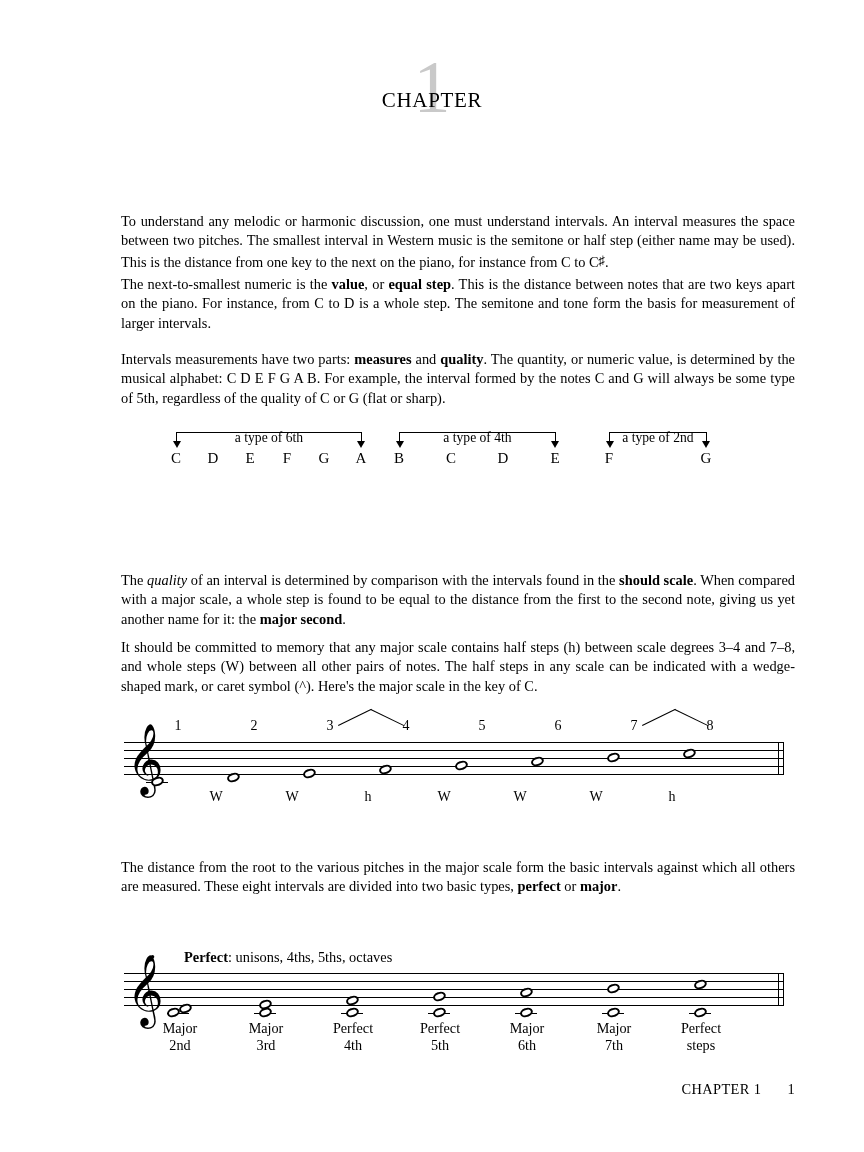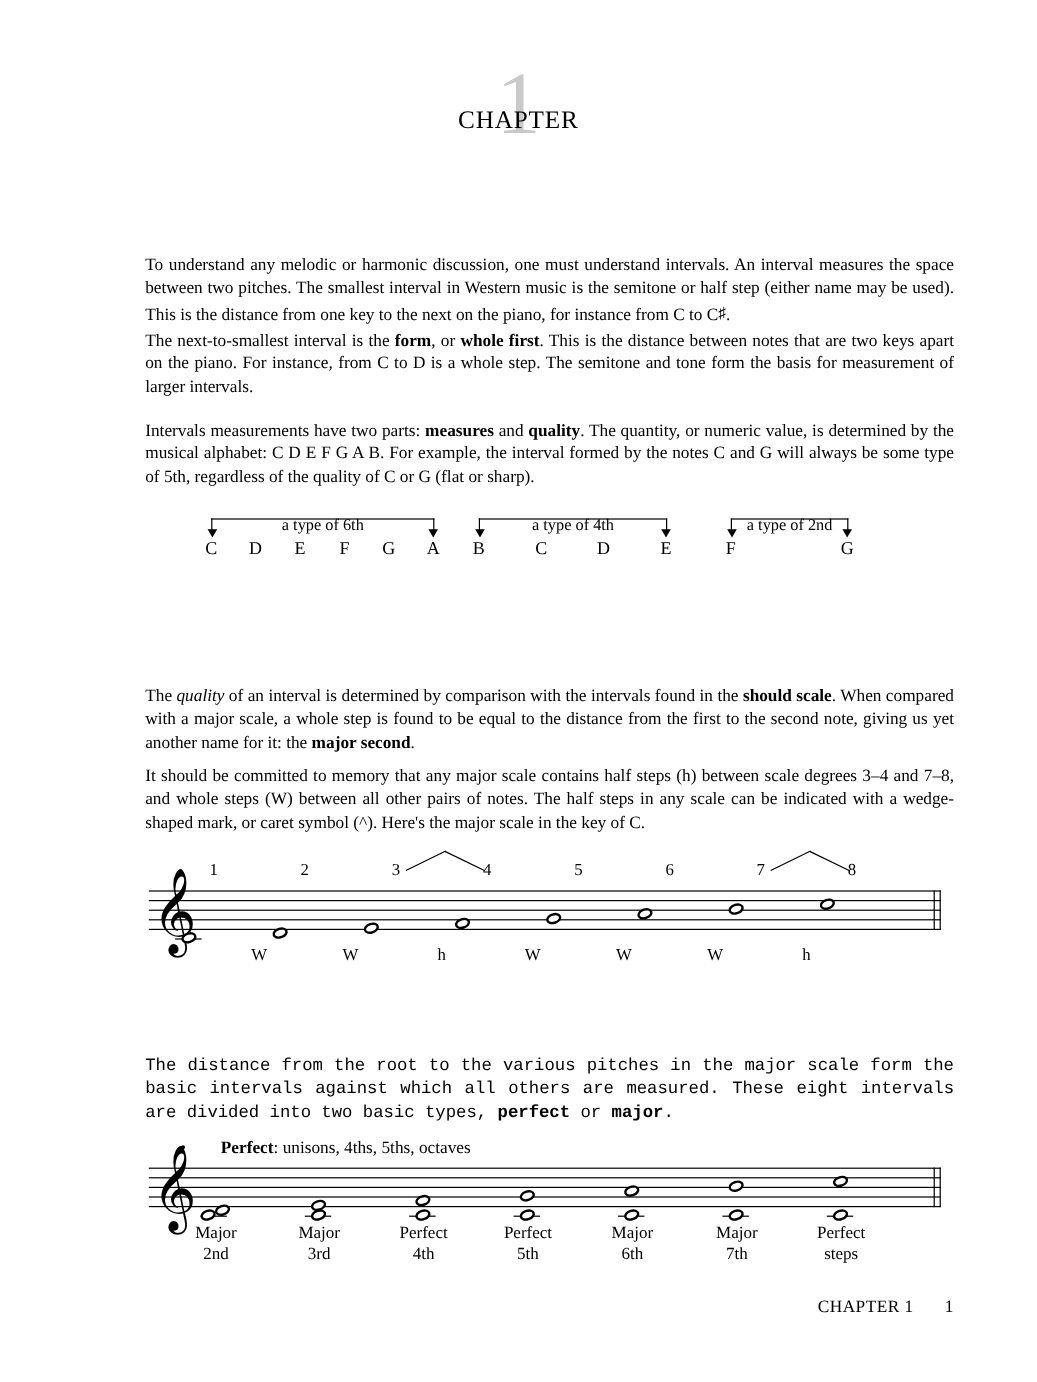--- a/index.html
+++ b/index.html
@@ -261,21 +261,21 @@
 
 <div class="page">
 
   <div class="chapter-head">
     <div class="chapter-number-bg">1</div>
     <div class="chapter-word">CHAPTER</div>
   </div>
 
   <div class="para last-left" style="top:212px;"><span>To understand any melodic or harmonic discussion, one must understand intervals. An interval measures the space between two pitches. The smallest interval in Western music is the semitone or half step (either name may be used). This is the distance from one key to the next on the piano, for instance from C to C</span><span style="font-size:13px;vertical-align:2px;">♯</span><span>.</span></div>
 
-  <div class="para last-left" style="top:275px;"><span>The next-to-smallest interval is the </span><b>form</b><span>, or </span><b>whole first</b><span>. This is the distance between notes that are two keys apart on the piano. For instance, from C to D is a whole step. The semitone and tone form the basis for measurement of larger intervals.</span></div>
+  <div class="para last-left" style="top:275px;"><span>The next-to-smallest numeric is the </span><b>value</b><span>, or </span><b>equal step</b><span>. This is the distance between notes that are two keys apart on the piano. For instance, from C to D is a whole step. The semitone and tone form the basis for measurement of larger intervals.</span></div>
 
   <div class="para last-left" style="top:350px;"><span>Intervals measurements have two parts: </span><b>measures</b><span> and </span><b>quality</b><span>. The quantity, or numeric value, is determined by the musical alphabet: C D E F G A B. For example, the interval formed by the notes C and G will always be some type of 5th, regardless of the quality of C or G (flat or sharp).</span></div>
 
   <div class="bracket-fig">
 
     <div class="bgroup" style="left:176px; width:186px;">
       <div class="bbar" style="left:0px; width:186px;"></div>
       <div class="barrow" style="left:0px;"></div>
       <div class="barrow" style="left:184.6px;"></div>
       <div class="blabel" style="left:0px; width:186px;">a type of 6th</div>
@@ -363,21 +363,21 @@
 
     <div class="step" style="left:216px; top:89px;">W</div>
     <div class="step" style="left:292px; top:89px;">W</div>
     <div class="step" style="left:368px; top:89px;">h</div>
     <div class="step" style="left:444px; top:89px;">W</div>
     <div class="step" style="left:520px; top:89px;">W</div>
     <div class="step" style="left:596px; top:89px;">W</div>
     <div class="step" style="left:672px; top:89px;">h</div>
   </div>
 
-  <div class="para last-left" style="top:880px;font-family:Liberation Mono, monospace;"><span>The distance from the root to the various pitches in the major scale form the basic intervals against which all others are measured. These eight intervals are divided into two basic types, </span><b>perfect</b><span> or </span><b>major</b><span>.</span></div>
+  <div class="para last-left" style="top:858px;"><span>The distance from the root to the various pitches in the major scale form the basic intervals against which all others are measured. These eight intervals are divided into two basic types, </span><b>perfect</b><span> or </span><b>major</b><span>.</span></div>
 
   <div class="bullets" style="top:903px;">
     <div class="bullet-row">
       <span class="bullet-dot">•</span><b>Perfect</b><span>: unisons, 4ths, 5ths, octaves</span>
     </div>
   </div>
 
   <div class="staff-block" style="left:0px; top:955px; width:864px; height:110px;">
 
     <div class="staff-lines" style="left:124px; top:18px; width:660px; height:32px;">

